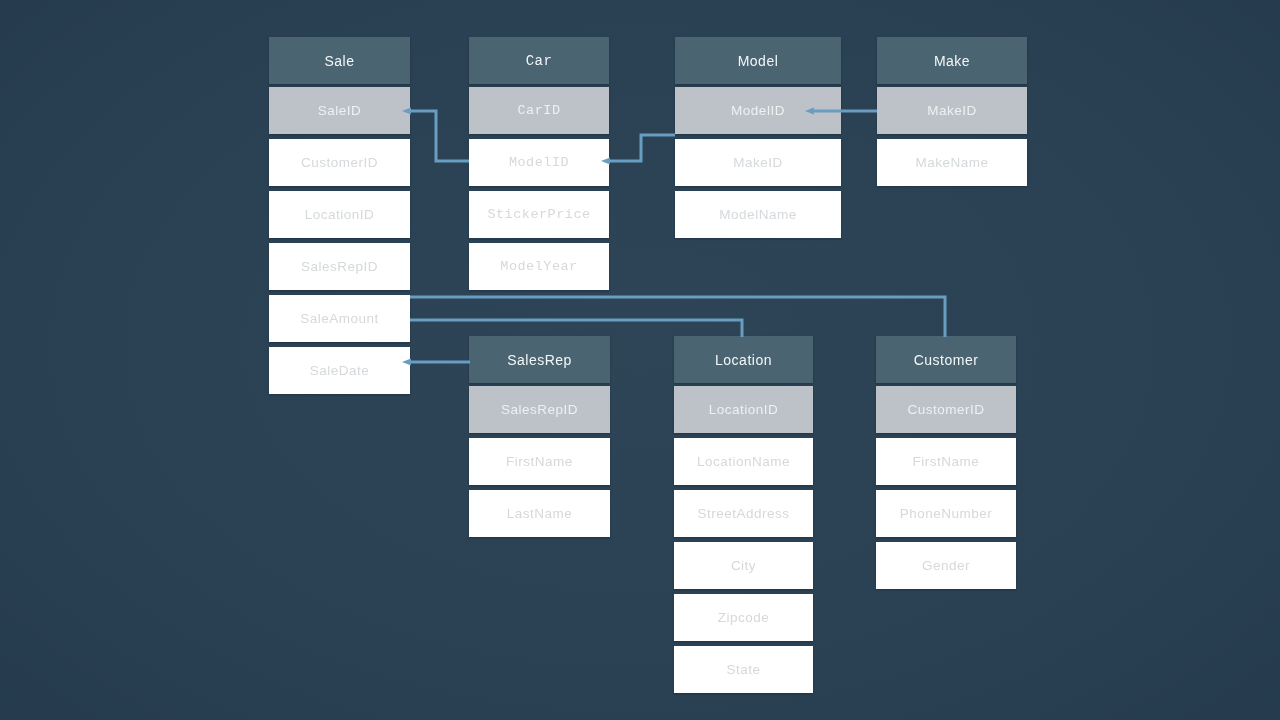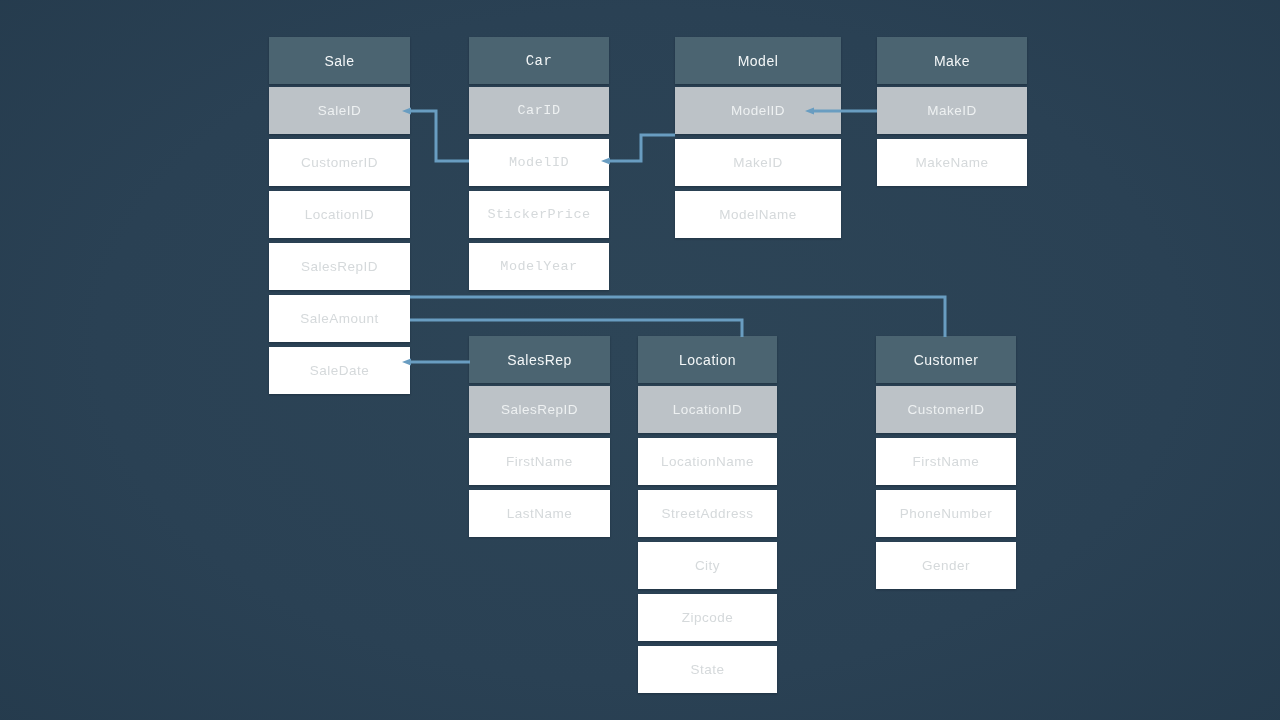--- a/index.html
+++ b/index.html
@@ -74,21 +74,21 @@
         <div class="tbl-header">Make</div>
         <div class="tbl-row pk">MakeID</div>
         <div class="tbl-row">MakeName</div>
       </div>
       <div class="db-table" style="left: 469px; top: 336px; width: 141px;">
         <div class="tbl-header">SalesRep</div>
         <div class="tbl-row pk">SalesRepID</div>
         <div class="tbl-row">FirstName</div>
         <div class="tbl-row">LastName</div>
       </div>
-      <div class="db-table" style="left: 638px; top: 336px; width: 139px;">
+      <div class="db-table" style="left: 674px; top: 336px; width: 139px;">
         <div class="tbl-header">Location</div>
         <div class="tbl-row pk">LocationID</div>
         <div class="tbl-row">LocationName</div>
         <div class="tbl-row">StreetAddress</div>
         <div class="tbl-row">City</div>
         <div class="tbl-row">Zipcode</div>
         <div class="tbl-row">State</div>
       </div>
       <div class="db-table" style="left: 876px; top: 336px; width: 140px;">
         <div class="tbl-header">Customer</div>

